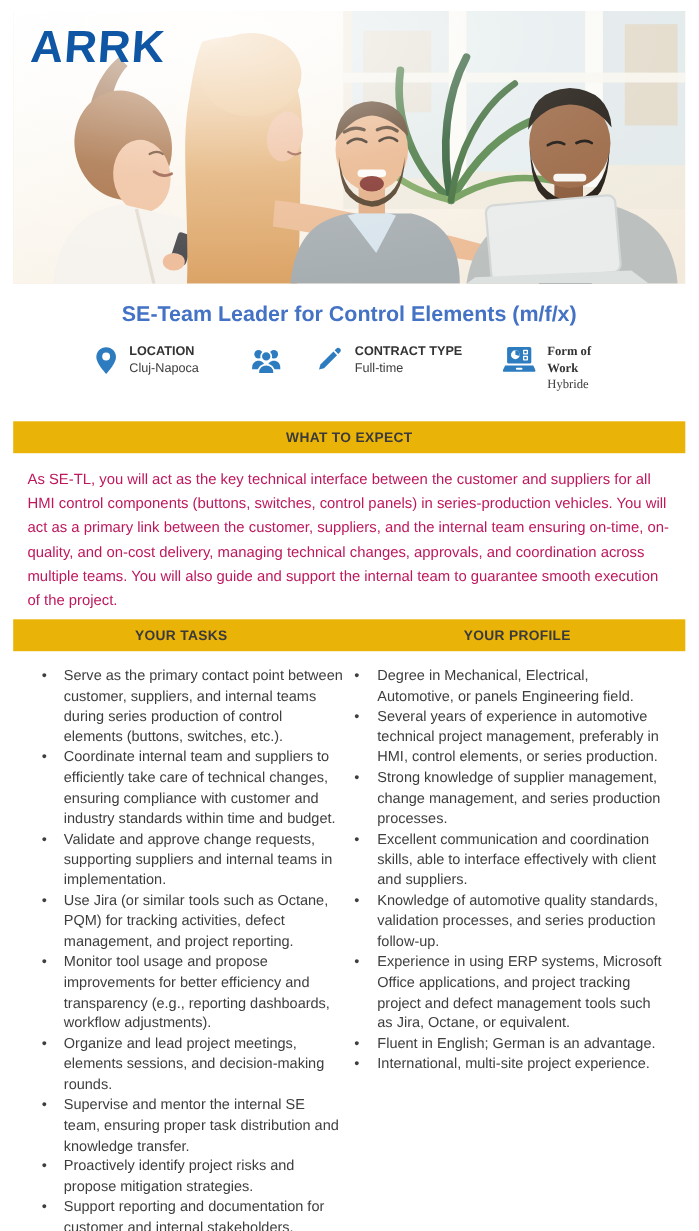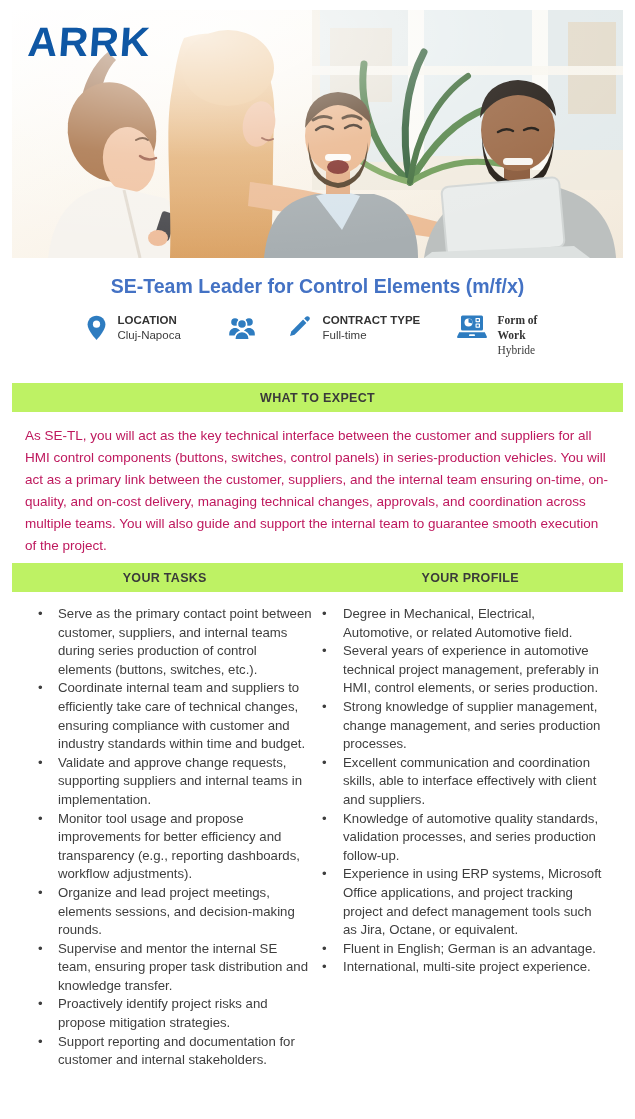--- a/index.html
+++ b/index.html
@@ -21,21 +21,21 @@
   .info-item { display:flex; gap:11px; align-items:flex-start; }
   .info-icon { flex:0 0 auto; padding-top:1px; }
   .info-text { font-size:11.5px; line-height:15px; color:#3c3c3c; }
   .info-label { font-weight:bold; color:#333333; }
   .it1 .info-text { width:78px; }
   .it2 .info-text { width:118px; }
   .it3 .info-text { width:102px; }
   .it4 .info-text { width:52px;font-family:Liberation Serif, serif; }
 
   
-  .bar { margin:8px 12px 0 12px; height:29px; background:#bef264; display:flex; align-items:center; }
+  .bar { margin:8px 12px 0 12px; height:29px; background:#eab308; display:flex; align-items:center; }
   .bar .bar-label { flex:1; text-align:center; font-size:12.5px; font-weight:bold; color:#3a3a3a; letter-spacing:.3px; }
   .bar.second { margin-top:6px; }
 
   
   .expect-body { margin:13px 25px 0 25px; font-size:13.5px; line-height:22px; color:#be185d; }
 
   
   .cols { margin:13px 0 0 0; padding:0 13px; display:flex; align-items:flex-start; }
   .cols ul { list-style:none; margin:0; padding:0; font-size:13.2px; line-height:18.6px; color:#3e3e3e; }
   ul.tasks { width:301px; }
@@ -225,28 +225,29 @@
   <div class="bar second">
     <span class="bar-label">YOUR TASKS</span>
     <span class="bar-label">YOUR PROFILE</span>
   </div>
 
   <div class="cols">
     <ul class="tasks">
         <li>Serve as the primary contact point between customer, suppliers, and internal teams during series production of control elements (buttons, switches, etc.).</li>
         <li>Coordinate internal team and suppliers to efficiently take care of technical changes, ensuring compliance with customer and industry standards within time and budget.</li>
         <li>Validate and approve change requests, supporting suppliers and internal teams in implementation.</li>
+        <li>Use Jira (or similar tools such as Octane, PQM) for tracking activities, defect management, and project reporting.</li>
         <li>Monitor tool usage and propose improvements for better efficiency and transparency (e.g., reporting dashboards, workflow adjustments).</li>
         <li>Organize and lead project meetings, elements sessions, and decision-making rounds.</li>
         <li>Supervise and mentor the internal SE team, ensuring proper task distribution and knowledge transfer.</li>
         <li>Proactively identify project risks and propose mitigation strategies.</li>
         <li>Support reporting and documentation for customer and internal stakeholders.</li>
       </ul>
     <ul class="profile">
-        <li>Degree in Mechanical, Electrical, Automotive, or related Automotive field.</li>
+        <li>Degree in Mechanical, Electrical, Automotive, or panels Engineering field.</li>
         <li>Several years of experience in automotive technical project management, preferably in HMI, control elements, or series production.</li>
         <li>Strong knowledge of supplier management, change management, and series production processes.</li>
         <li>Excellent communication and coordination skills, able to interface effectively with client and suppliers.</li>
         <li>Knowledge of automotive quality standards, validation processes, and series production follow-up.</li>
         <li>Experience in using ERP systems, Microsoft Office applications, and project tracking project and defect management tools such as Jira, Octane, or equivalent.</li>
         <li>Fluent in English; German is an advantage.</li>
         <li>International, multi-site project experience.</li>
       </ul>
   </div>
 

